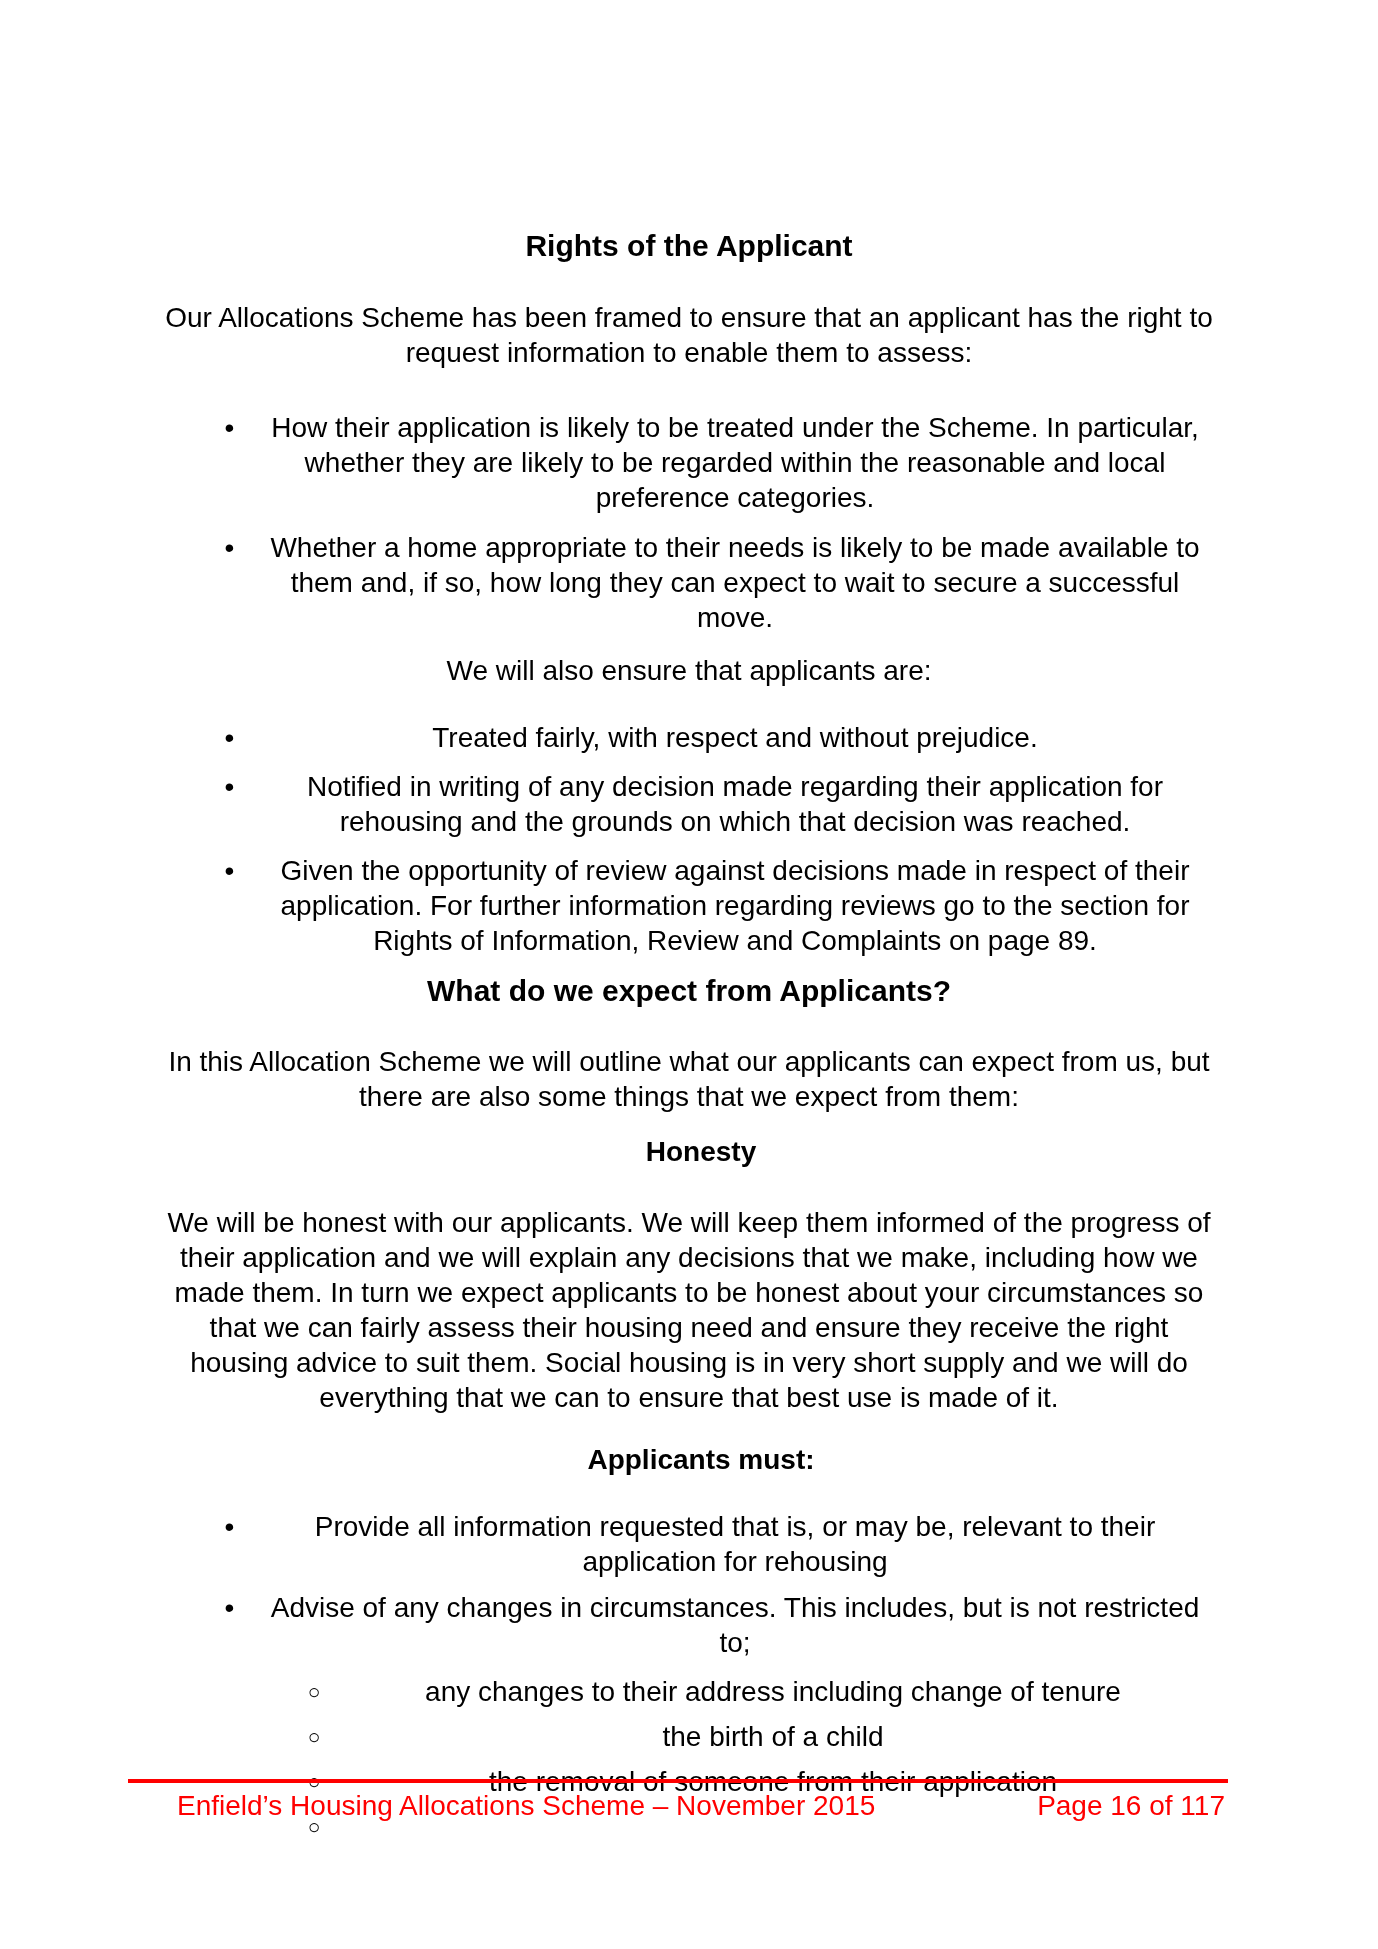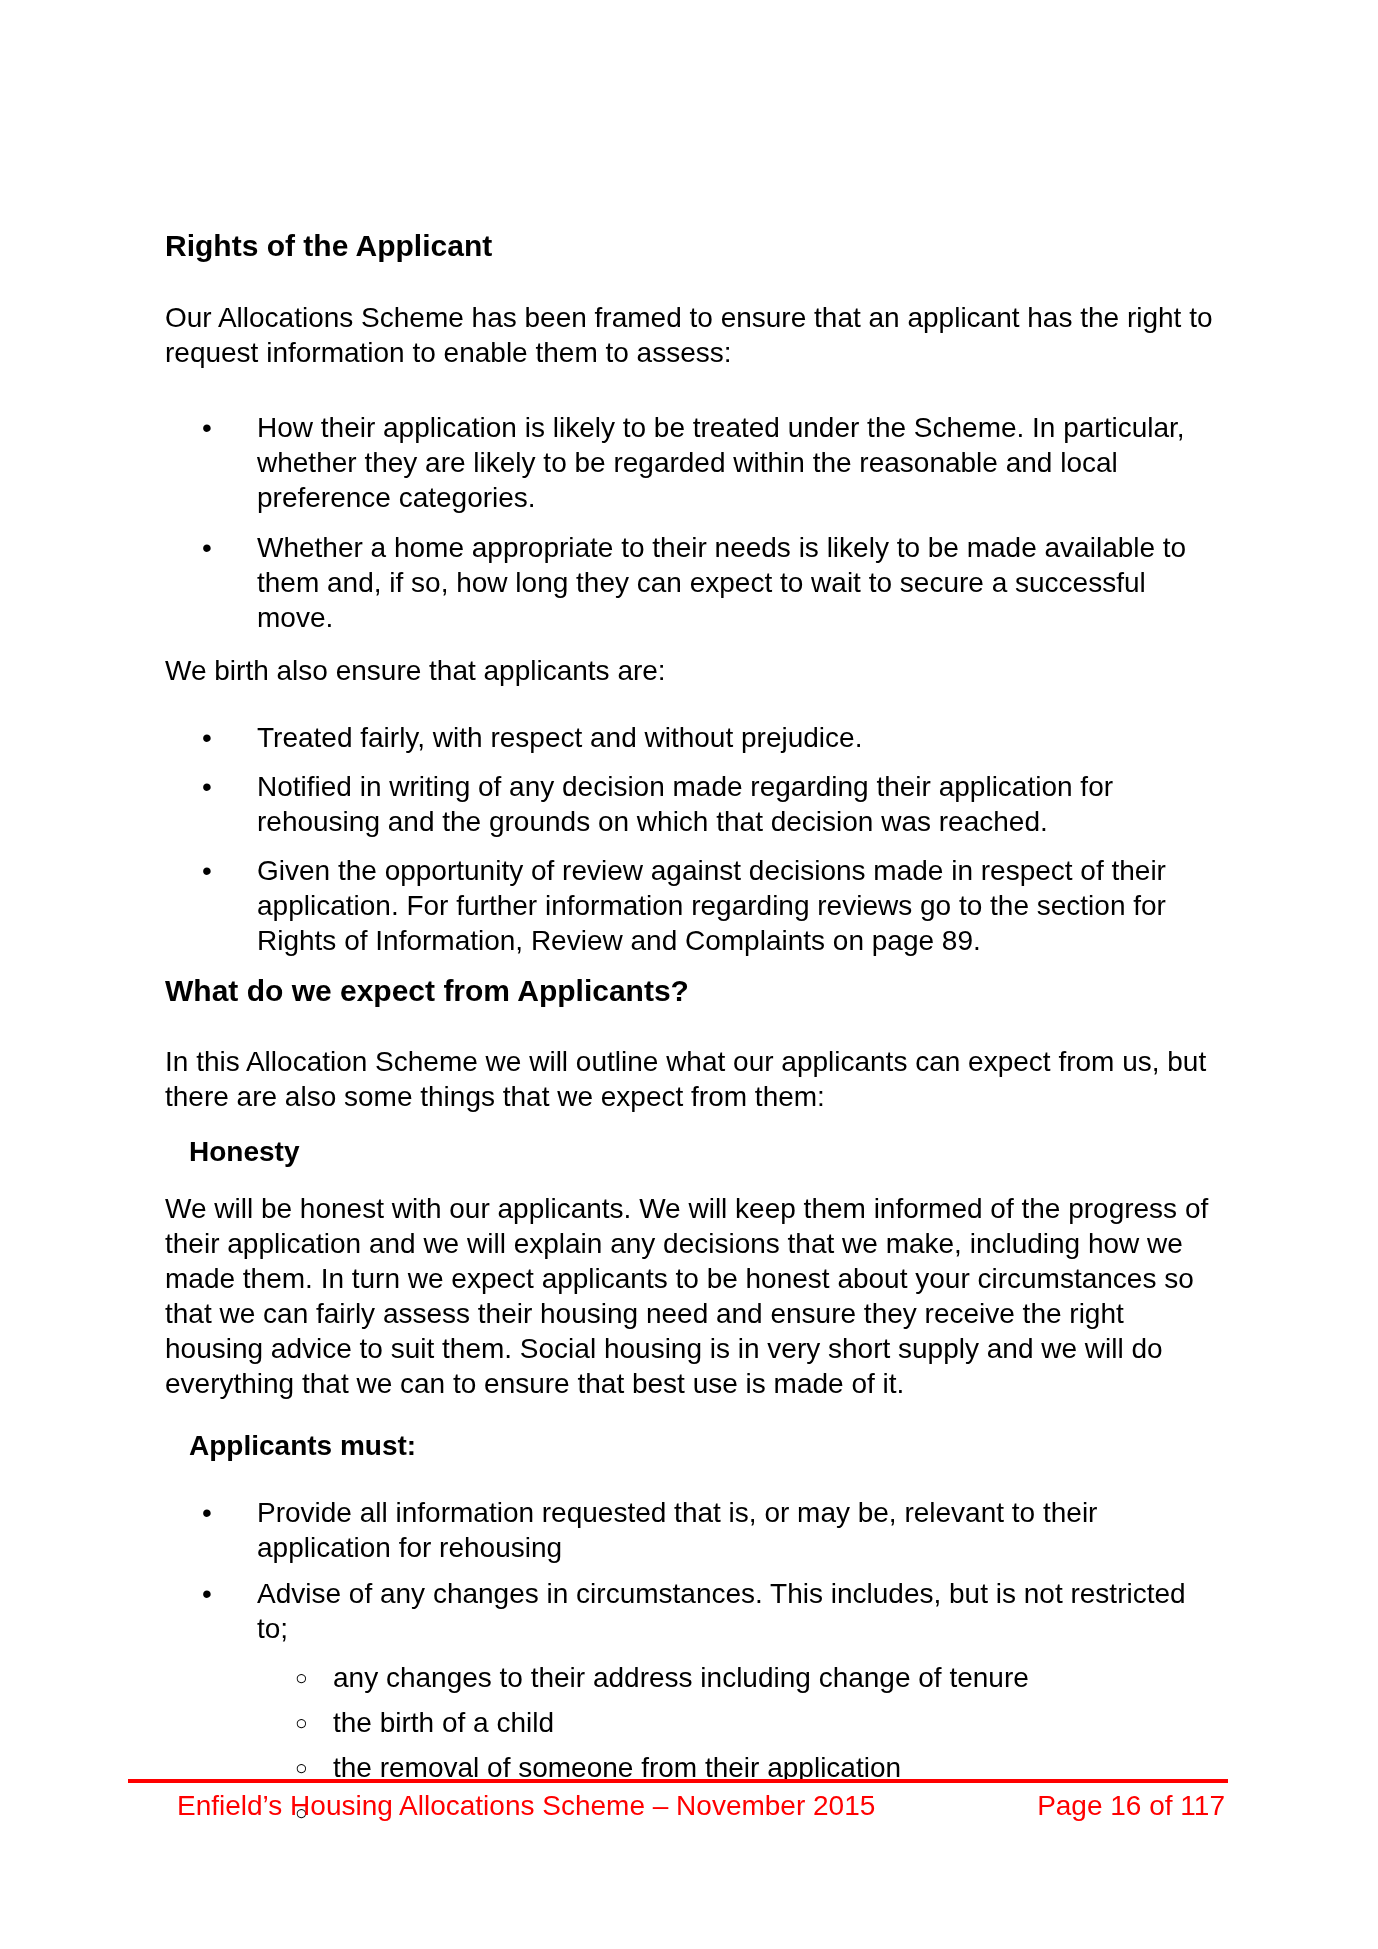--- a/index.html
+++ b/index.html
@@ -6,36 +6,36 @@
   html, body { background:#ffffff; }
   .page {
     position:relative;
     width:1378px; height:1949px;
     background:#ffffff;
     color:#000000;
     font-family:"Liberation Sans", sans-serif;
     font-size:28px; line-height:35px;
     overflow:hidden;
   }
-  .content { position:absolute; left:165px; top:0; width:1048px; }
+  .content { position:absolute; left:165px; top:0; width:1048px;text-align:center; }
 
   .doc-h1 { font-size:30px; line-height:35px; font-weight:bold; }
   .doc-h2 { font-size:28px; line-height:35px; font-weight:bold;margin-left:24px; }
 
   #h-rights  { margin-top:228px; }
   #p-intro   { margin-top:37px; }
   #list-rights { margin-top:40px; }
   #list-rights .li + .li { margin-top:15px; }
   #p-ensure  { margin-top:18px; }
   #list-ensure { margin-top:32px; }
   #list-ensure .li + .li { margin-top:14px; }
   #h-expect  { margin-top:15px; }
   #p-expect  { margin-top:36px; }
   #h-honesty { margin-top:20px; }
-  #p-honesty { margin-top:22px; }
+  #p-honesty { margin-top:36px; }
   #h-must    { margin-top:27px; }
   #list-must { margin-top:32px; }
   #list-must .li + .li { margin-top:11px; }
   #list-sub  { margin-top:14px; }
   #list-sub .li + .li { margin-top:10px; }
 
   .li { display:flex; align-items:flex-start; }
   .li .txt { flex:1; }
   .m1 { flex:none; width:92px; padding-left:37px; }
   .m2 { flex:none; width:168px; padding-left:130px; font-size:21px; line-height:35px; }
@@ -64,21 +64,21 @@
       <div class="li">
         <span class="m1">•</span>
         <span class="txt">How their application is likely to be treated under the Scheme. In particular, whether they are likely to be regarded within the reasonable and local preference categories.</span>
       </div>
       <div class="li">
         <span class="m1">•</span>
         <span class="txt">Whether a home appropriate to their needs is likely to be made available to them and, if so, how long they can expect to wait to secure a successful move.</span>
       </div>
     </div>
 
-    <p class="para" id="p-ensure">We birth also ensure that applicants are:</p>
+    <p class="para" id="p-ensure">We will also ensure that applicants are:</p>
 
     <div id="list-ensure">
       <div class="li">
         <span class="m1">•</span>
         <span class="txt">Treated fairly, with respect and without prejudice.</span>
       </div>
       <div class="li">
         <span class="m1">•</span>
         <span class="txt">Notified in writing of any decision made regarding their application for rehousing and the grounds on which that decision was reached.</span>
       </div>

